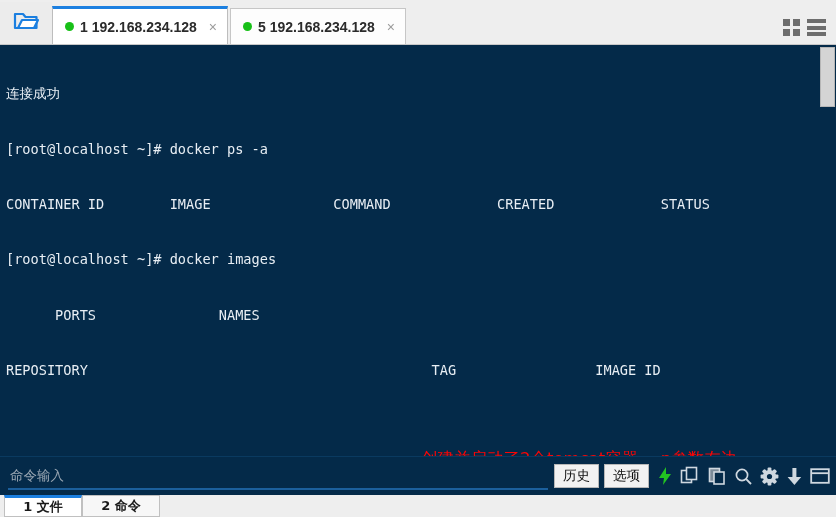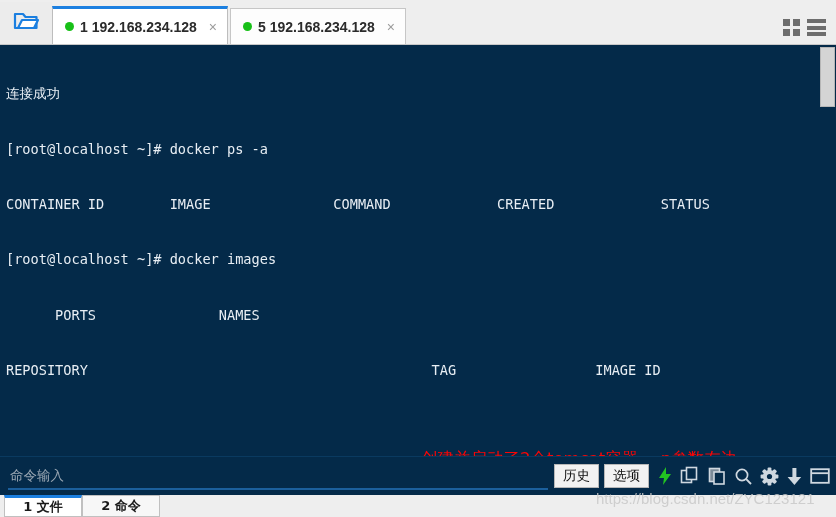--- a/index.html
+++ b/index.html
@@ -396,14 +396,13 @@
         </svg>
       </span>
     </div>
   </div>
 
   <div class="bottombar">
     <div class="btab active">1 文件</div>
     <div class="btab">2 命令</div>
   </div>
 
-  <div class="watermark">https://blog.csdn.net/ZYC123121</div>
 </div>
 
 </body></html>

